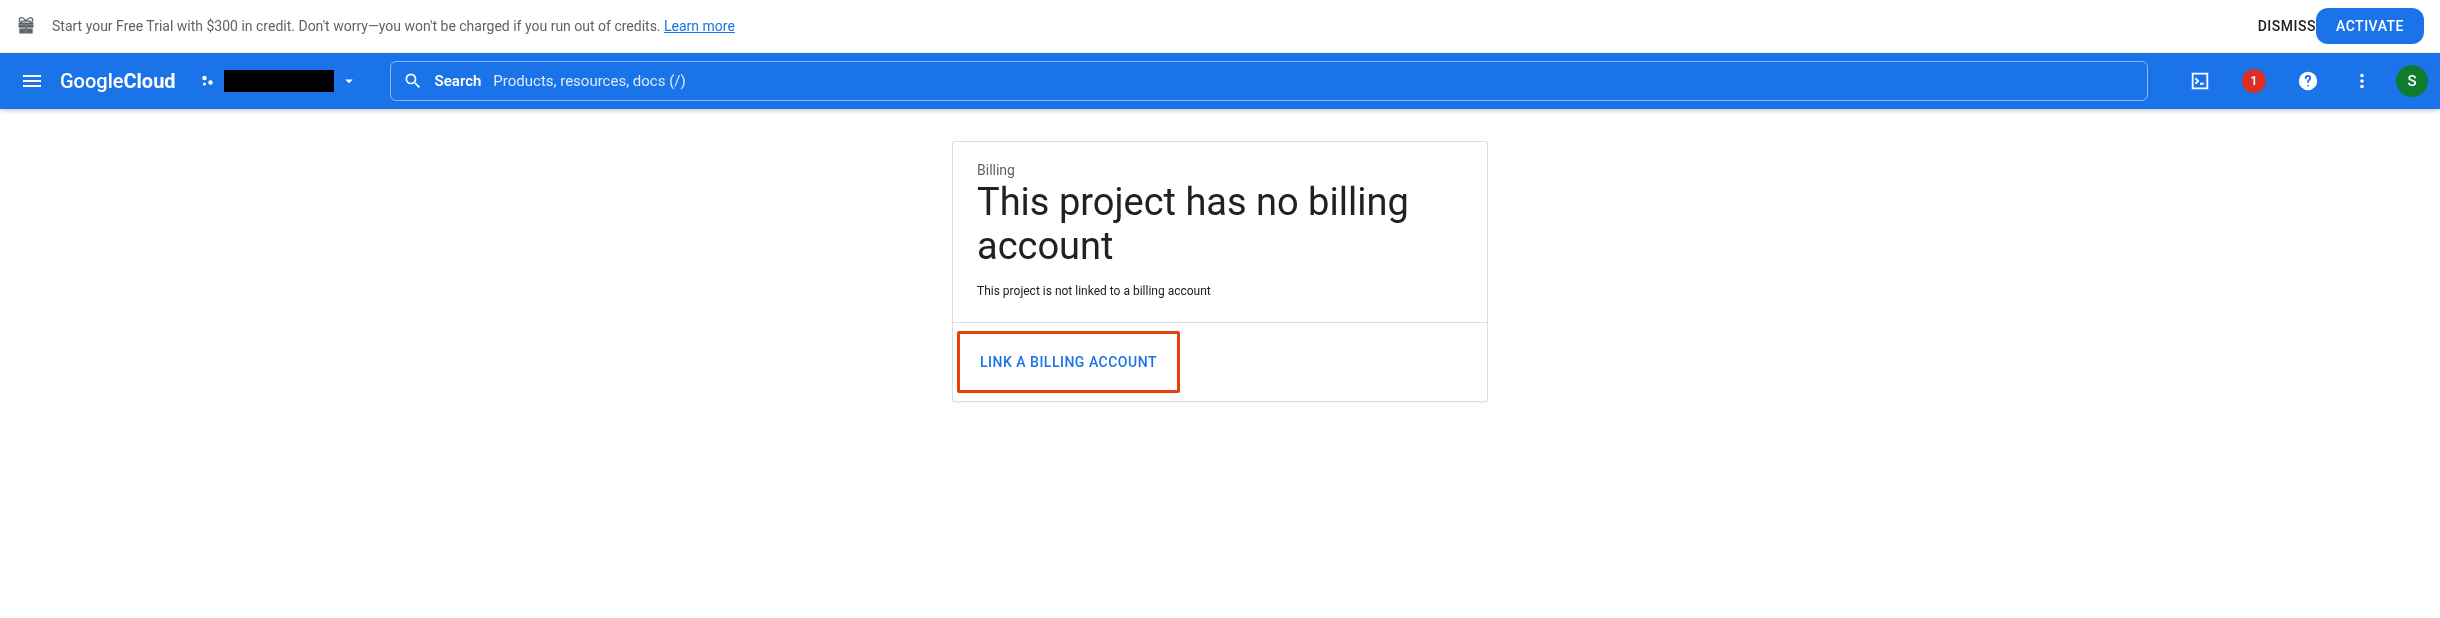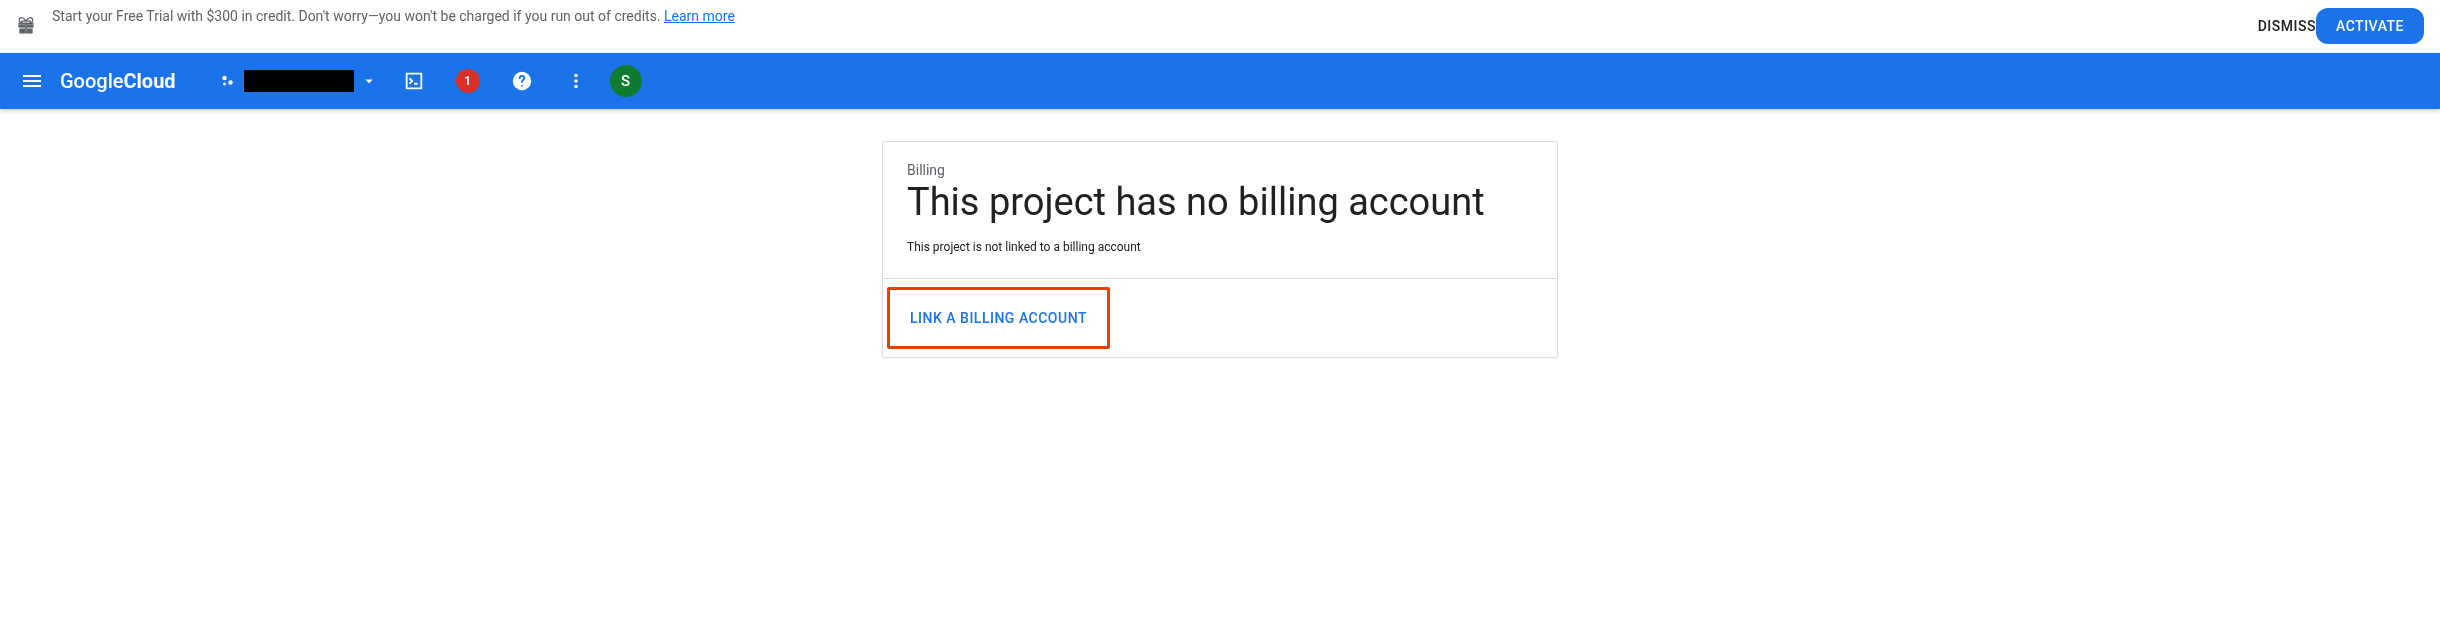--- a/index.html
+++ b/index.html
@@ -1,38 +1,38 @@
 <!DOCTYPE html>
 <html><head>
   <meta charset="utf-8">
   <style>
     * { margin: 0; padding: 0; box-sizing: border-box; font-family: 'Google Sans', Roboto, Arial, sans-serif; }
     body { background: #fff; }
 
     
     .banner {
-      display: flex; padding: 8px 16px; background: #fff;
+      display: flex; align-items: center; padding: 8px 16px; background: #fff;
       border-bottom: 1px solid #f0f0f0; position: relative;
     }
     .banner-gift { margin-right: 16px; display: flex; align-items: center; }
     .banner-text { color: #5f6368; font-size: 14px; flex: 1; }
     .banner-link { color: #1a73e8; text-decoration: underline; cursor: pointer; }
     .banner-dismiss { color: #202124; font-weight: 500; font-size: 14px; letter-spacing: 0.5px; margin-right: 0; cursor: pointer; background: none; border: none; }
     .banner-activate {
       background: #1a73e8; color: #fff; border: none; padding: 10px 20px;
       font-size: 14px; font-weight: 500; letter-spacing: 0.5px; border-radius: 12px; cursor: pointer;
     }
 
     
     .header {
       display: flex; align-items: center; background: #1a73e8; color: #fff;
       height: 56px; padding: 0 12px; box-shadow: 0 2px 4px rgba(0,0,0,0.2);
     }
     .hamburger { width: 40px; height: 40px; display: flex; align-items: center; justify-content: center; cursor: pointer; border-radius: 50%; }
-    .logo { font-size: 20px; margin-left: 8px; margin-right: 36px; display: flex; align-items: flex-start; }
+    .logo { font-size: 20px; margin-left: 8px; margin-right: 16px; display: flex; align-items: flex-start; }
     .logo-bold { font-weight: 500; }
     .logo-light { font-weight: 700; }
     .project-picker {
       display: flex; align-items: center; gap: 6px; cursor: pointer;
       padding: 4px 8px; border-radius: 4px;
     }
     .project-redacted { background: #000; width: 110px; height: 22px; }
     .search-bar {
       flex: 1; margin: 0 24px; border: 1px solid rgba(255,255,255,0.5);
       border-radius: 6px; height: 40px; display: flex; align-items: center;
@@ -48,21 +48,21 @@
     }
     .avatar {
       width: 32px; height: 32px; border-radius: 50%; background: #0f7b2e;
       display: flex; align-items: center; justify-content: center; color: #fff;
       font-size: 15px; font-weight: 500;
     }
 
     
     .main-area { display: flex; justify-content: center; padding: 32px; }
     .card {
-      width: 676px; background: #fff; border: 1px solid #dadce0; border-radius: 2px;
+      width: 536px; background: #fff; border: 1px solid #dadce0; border-radius: 2px;
       box-shadow: 0 1px 2px rgba(0,0,0,0.05);
     }
     .card-body { padding: 20px 24px 24px; }
     .card-eyebrow { color: #5f6368; font-size: 14px; }
     .card-title { color: #202124; font-size: 38px; font-weight: 400; margin-top: 2px; margin-bottom: 16px; }
     .card-desc { color: #202124; font-size: 12px; }
     .card-actions {
       display: flex; border-top: 1px solid #dadce0; padding: 8px 4px;
     }
     .card-action {
@@ -109,20 +109,27 @@
     <svg width="18" height="18" viewBox="0 0 24 24" fill="#fff">
       <circle cx="6" cy="8" r="3"></circle>
         <circle cx="14" cy="14" r="3"></circle>
         <circle cx="6" cy="16" r="2"></circle>
     </svg>
     <div class="project-redacted"></div>
     <svg width="18" height="18" viewBox="0 0 24 24" fill="#fff">
         <path d="M7 10l5 5 5-5z"></path>
       </svg>
   </div>
+  <div class="search-bar">
+    <svg width="20" height="20" viewBox="0 0 24 24" fill="#fff">
+      <path d="M15.5 14h-.79l-.28-.27A6.471 6.471 0 0016 9.5 6.5 6.5 0 109.5 16c1.61 0 3.09-.59 4.23-1.57l.27.28v.79l5 4.99L20.49 19l-4.99-5zm-6 0C7.01 14 5 11.99 5 9.5S7.01 5 9.5 5 14 7.01 14 9.5 11.99 14 9.5 14z"></path>
+    </svg>
+    <span class="search-label">Search</span>
+    <span class="search-placeholder">Products, resources, docs (/)</span>
+  </div>
   <div class="header-actions">
     <div class="icon-btn">
       <svg width="22" height="22" viewBox="0 0 24 24" fill="#fff">
           <path d="M4 4h16v16H4z" fill="none" stroke="#fff" stroke-width="2"></path>
           <path d="M7 9l3 3-3 3M12 15h4" stroke="#fff" stroke-width="2" fill="none"></path>
         </svg>
     </div>
     <div class="icon-btn">
       <div class="badge">1</div>
     </div>

